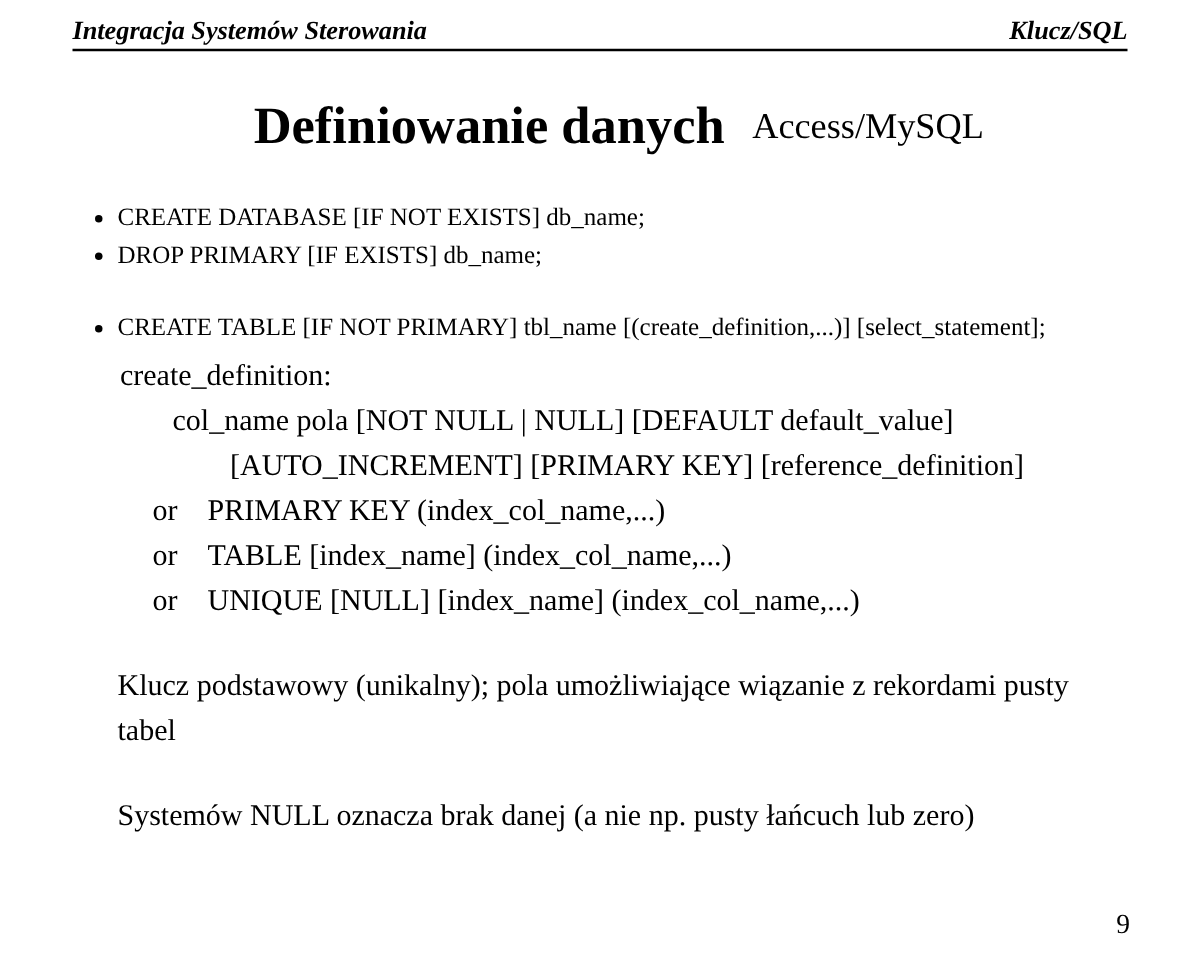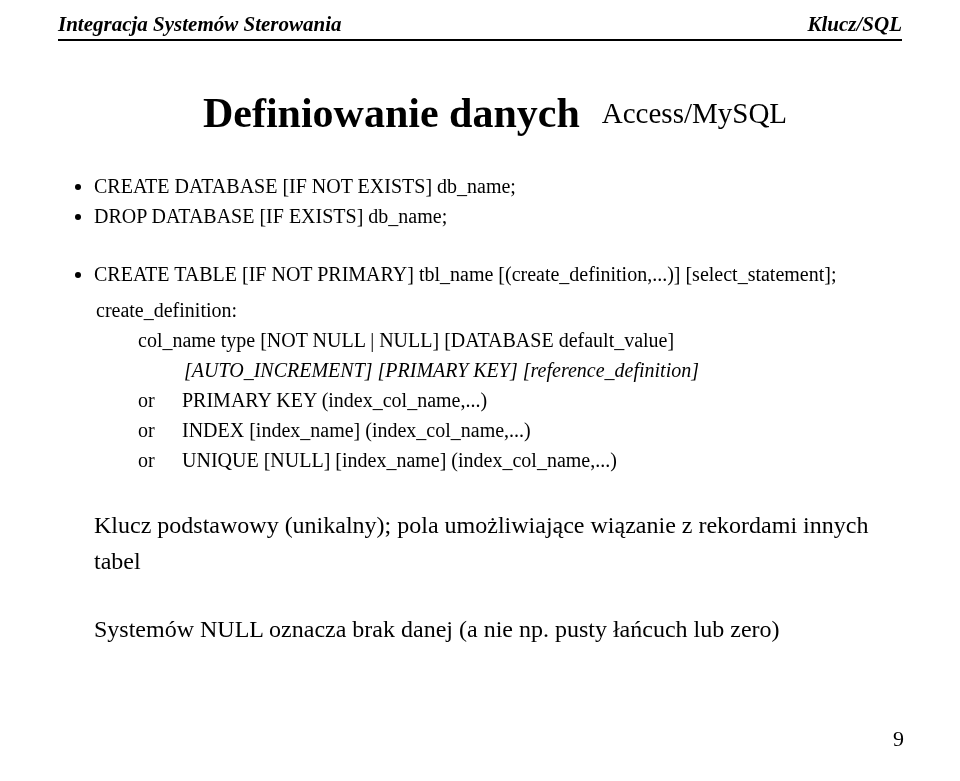--- a/index.html
+++ b/index.html
@@ -1,30 +1,30 @@
 <!DOCTYPE html>
 <html><head>
 <meta charset="utf-8">
 <style>
   * { box-sizing: border-box; margin: 0; padding: 0; }
   html, body { width: 960px; height: 781px; background: #fff; font-family: "Times New Roman", Times, serif; color: #000; }
   .page { width: 960px; height: 766px; position: relative; padding: 12px 58px 18px 58px; }
   .hdr { display: flex; justify-content: space-between; font-style: italic; font-weight: bold; font-size: 21px; padding-bottom: 2px; }
   .rule { border: none; border-top: 2px solid #000; margin-top: 0; }
-  .title-row { text-align: center; margin-top: 48px; margin-bottom: 34px; margin-left:30px;}
+  .title-row { text-align: center; margin-top: 36px; margin-bottom: 34px; margin-left:30px;}
   .title { font-weight: bold; font-size: 42px; display: inline; }
   .subtitle { font-size: 29px; display: inline; margin-left: 18px; vertical-align: 4px; }
   ul.bullets { list-style: disc; padding-left: 36px; margin-bottom: 6px; }
   ul.bullets li { font-size: 20px; line-height: 1.5; }
   .gap { height: 22px; }
-  .def-block { margin-left: 36px; font-size: 20px; line-height: 1.5; }
+  .def-block { margin-left: 36px; font-size: 24px; line-height: 1.5; }
   .def-block .label { margin-left: 2px; }
   .def-block .indent1 { margin-left: 44px; }
-  .def-block .indent1b { margin-left: 90px; font-style: italic; }
-  .def-block .or-row { margin-left: 44px; }
+  .def-block .indent1b { margin-left: 90px; }
+  .def-block .or-row { margin-left: 28px; }
   .def-block .or-row .or { display: inline-block; width: 44px; }
   .bottom-notes { font-size: 24px; line-height: 1.5; margin-left: 36px; margin-top: 32px; }
   .bottom-notes p { margin-bottom: 32px; }
   .pgnum { position: absolute; right: 56px; bottom: 14px; font-size: 22px; }
 </style>
 </head>
 <body>
 
 <div class="page">
 
@@ -34,43 +34,43 @@
   </div>
   <hr class="rule">
 
   <div class="title-row">
     <span class="title">Definiowanie danych</span>
     <span class="subtitle">Access/MySQL</span>
   </div>
 
   <ul class="bullets">
     <li>CREATE DATABASE [IF NOT EXISTS] db_name;</li>
-    <li>DROP DATABASE [IF EXISTS] db_name;</li>
+    <li>DROP PRIMARY [IF EXISTS] db_name;</li>
   </ul>
 
   <div class="gap"></div>
 
   <ul class="bullets">
     <li>CREATE TABLE [IF NOT PRIMARY] tbl_name [(create_definition,...)] [select_statement];</li>
   </ul>
 
   <div class="def-block">
     <div class="label">create_definition:</div>
-    <div class="indent1">col_name type [NOT NULL | NULL] [DATABASE default_value]</div>
+    <div class="indent1">col_name pola [NOT NULL | NULL] [DEFAULT default_value]</div>
     <div class="indent1b">[AUTO_INCREMENT] [PRIMARY KEY] [reference_definition]</div>
     <div class="or-row">
       <span class="or">or</span><span>PRIMARY KEY (index_col_name,...)</span>
     </div>
     <div class="or-row">
-      <span class="or">or</span><span>INDEX [index_name] (index_col_name,...)</span>
+      <span class="or">or</span><span>TABLE [index_name] (index_col_name,...)</span>
     </div>
     <div class="or-row">
       <span class="or">or</span><span>UNIQUE [NULL] [index_name] (index_col_name,...)</span>
     </div>
   </div>
 
   <div class="bottom-notes">
-    <p>Klucz podstawowy (unikalny); pola umożliwiające wiązanie z rekordami innych tabel</p>
+    <p>Klucz podstawowy (unikalny); pola umożliwiające wiązanie z rekordami pusty tabel</p>
     <p>Systemów NULL oznacza brak danej (a nie np. pusty łańcuch lub zero)</p>
   </div>
 
   <div class="pgnum">9</div>
 </div>
 
 </body></html>

